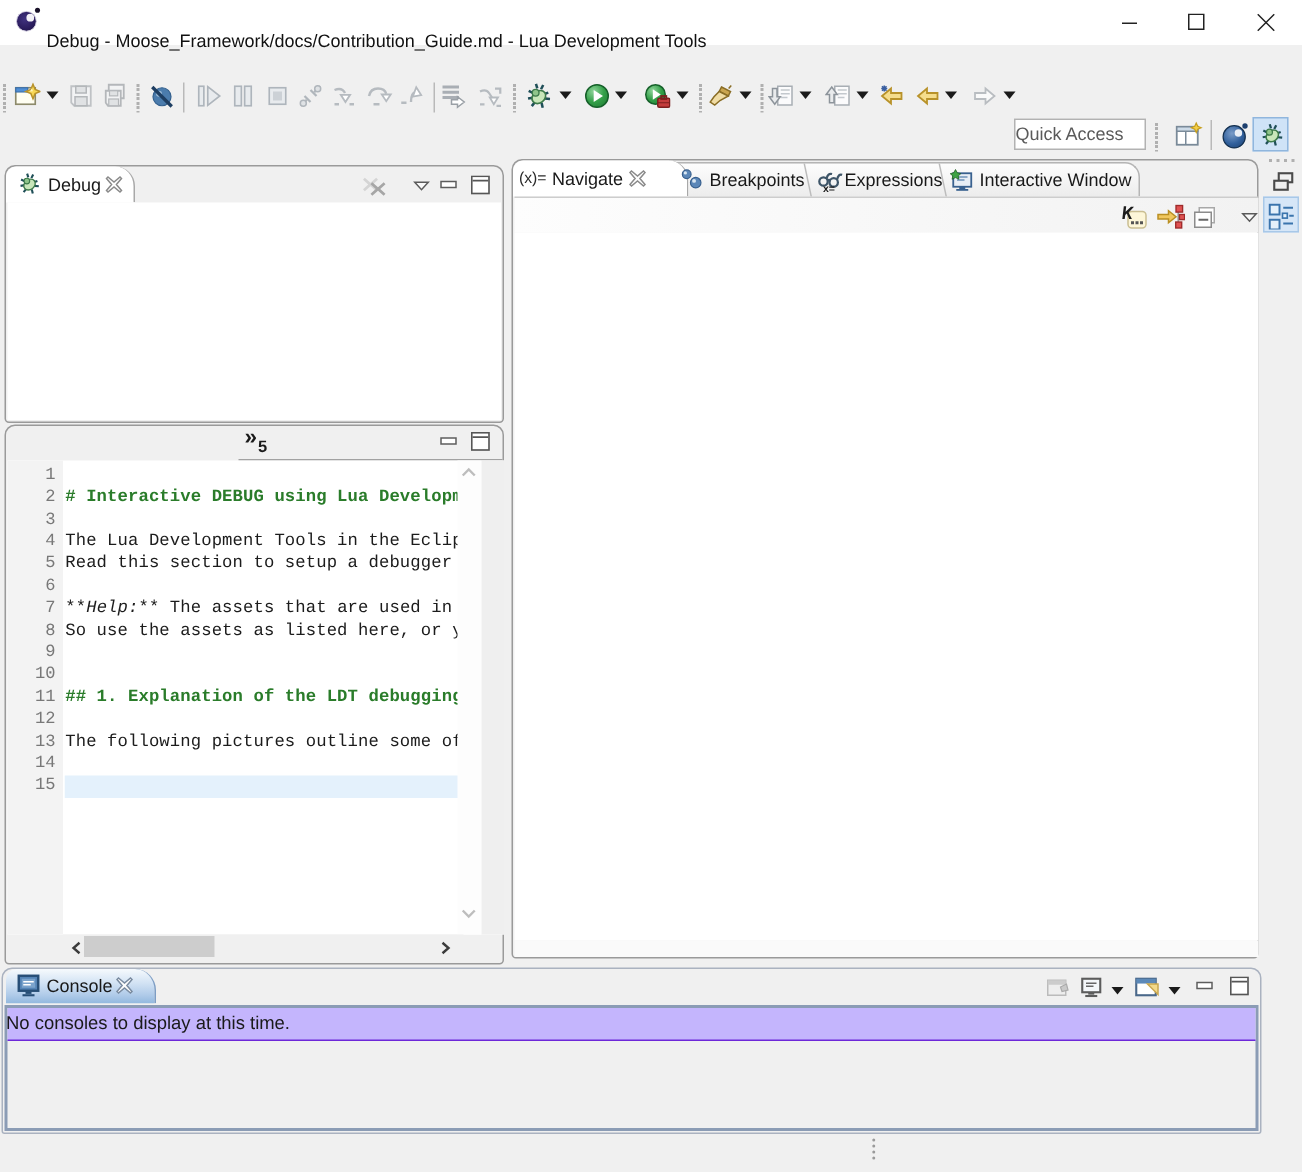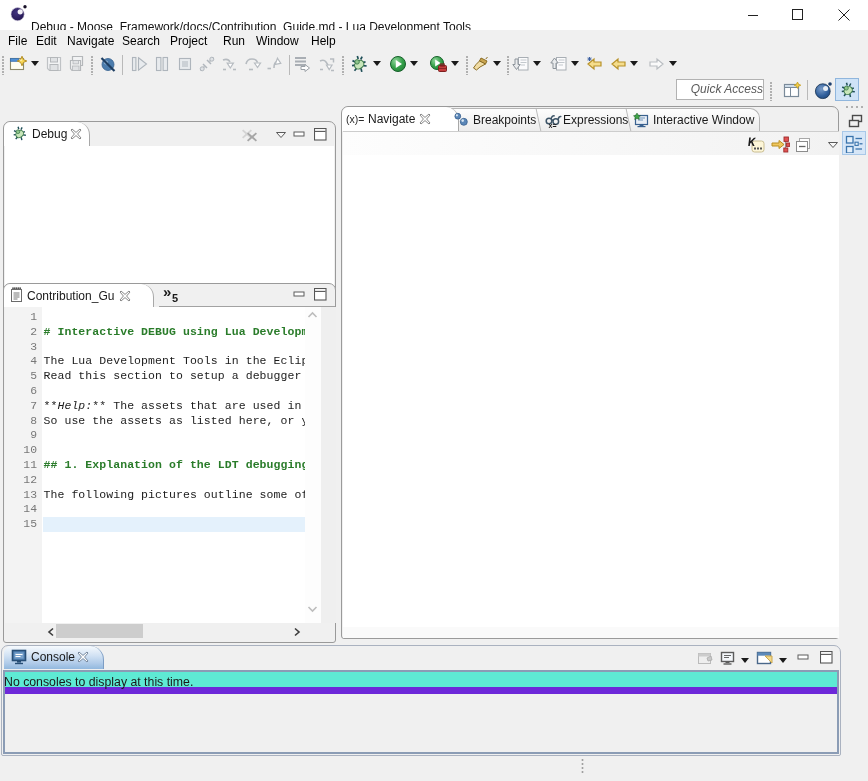--- a/index.html
+++ b/index.html
@@ -14,21 +14,21 @@
 .menuitem { position:absolute; top:4px; font-size:12px; color:#000; white-space:nowrap; }
 
 #toolbar { left:0; top:52px; width:868px; height:26px; background:#f0f0f0; }
 .tbico { position:absolute; top:3px; width:18px; height:18px; }
 .tbdrop { position:absolute; top:9px; width:0; height:0; border-left:4.5px solid transparent; border-right:4.5px solid transparent; border-top:5px solid #1a1a1a; }
 .tbsep-dot { position:absolute; top:3px; width:2px; height:20px;
   background-image:repeating-linear-gradient(#f0f0f0 0 1px, #b0b0b0 1px 3px); }
 .tbsep-line { position:absolute; top:3px; width:1px; height:20px; background:#b9b9b9; }
 
 #persprow { left:0; top:78px; width:868px; height:26px; background:#f0f0f0; }
-#qa { left:676px; top:79px; width:88px; height:21px; background:#fff; border:1px solid #b2b2b2; font-size:12px; color:#5a5a5a; text-align:right; line-height:19px;font-style:italic; }
+#qa { left:676px; top:79px; width:88px; height:21px; background:#fff; border:1px solid #b2b2b2; font-size:12px; color:#5a5a5a; text-align:left; line-height:19px; }
 
 .panel { position:absolute; border:1px solid #9a9a9a; border-radius:7px 7px 3px 3px; background:#f0f0f0; }
 .ptab { position:absolute; background:#fff; border:1px solid #a8a8a8; border-bottom:none; }
 .ptab .tabtxt { position:absolute; font-size:12px; color:#191919; white-space:nowrap; }
 .itabtxt { position:absolute; font-size:12px; color:#191919; white-space:nowrap; }
 
 #gutter { font-family:"Liberation Mono", monospace; font-size:11.4px; line-height:14.79px; color:#787878; text-align:right; }
 #edtext { font-family:"Liberation Mono", monospace; font-size:11.5px; letter-spacing:0.07px; line-height:14.79px; color:#1c1c1c; white-space:pre; }
 .green { color:#2a7c2a; font-weight:bold; }
 </style>
@@ -53,30 +53,20 @@
   <svg class="abs" style="left:748px;top:10px" width="10" height="11">
       <line x1="0" y1="5.5" x2="10" y2="5.5" stroke="#222" stroke-width="1"></line>
     </svg>
   <svg class="abs" style="left:792px;top:9px" width="12" height="12">
       <rect x="0.5" y="0.5" width="10" height="10" fill="none" stroke="#222" stroke-width="1"></rect>
     </svg>
   <svg class="abs" style="left:838px;top:9px" width="12" height="12">
       <path d="M0.5 0.5 L11.5 11.5 M11.5 0.5 L0.5 11.5" stroke="#222" stroke-width="1"></path>
     </svg>
 
-  <div class="abs" id="menubar">
-    <span class="menuitem" style="left:8px">File</span>
-    <span class="menuitem" style="left:36px">Edit</span>
-    <span class="menuitem" style="left:67px">Navigate</span>
-    <span class="menuitem" style="left:122px">Search</span>
-    <span class="menuitem" style="left:170px">Project</span>
-    <span class="menuitem" style="left:223px">Run</span>
-    <span class="menuitem" style="left:256px">Window</span>
-    <span class="menuitem" style="left:311px">Help</span>
-  </div>
 
   <div class="abs" id="toolbar">
     <div class="tbsep-dot" style="left:2px"></div>
 
     <svg class="tbico" style="left:9px" viewBox="0 0 18 18">
         <rect x="1.5" y="3.5" width="13" height="11" fill="#fffef2" stroke="#8d8a6a" stroke-width="1.1"></rect>
         <rect x="1.5" y="3.5" width="8" height="2.8" fill="#4f8fd6" stroke="#3c70ab" stroke-width="0.8"></rect>
         <path d="M13 1.2 L14.4 4.6 L17.8 6 L14.4 7.4 L13 10.8 L11.6 7.4 L8.2 6 L11.6 4.6 Z" fill="#f8d857" stroke="#b8922a" stroke-width="1"></path>
         <path d="M12.2 3.8 L13 5.8 L11 6 Z" fill="#fdf3c0"></path>
       </svg>
@@ -254,21 +244,21 @@
       <circle cx="8.8" cy="10.2" r="7.4" fill="url(#lg2)" stroke="#14304f" stroke-width="0.8"></circle>
       <circle cx="11.6" cy="7.6" r="2.5" fill="#e9eef5"></circle>
       <circle cx="16" cy="3" r="1.8" fill="#1c3f6e"></circle>
     </svg>
   <div class="abs" style="left:835px;top:78px;width:24px;height:23px;background:#cfe3f7;border:1px solid #90b6dd;">
     <svg style="position:absolute;left:4px;top:3px" width="16" height="16" viewBox="0 0 16 16">
         <use href="#bugico"></use>
       </svg>
   </div>
 
-  <div class="panel" id="p-debug" style="left:3px;top:121px;width:333px;height:172px;">
+  <div class="panel" id="p-debug" style="left:3px;top:110px;width:333px;height:172px;">
     <div class="ptab" style="left:0px;top:0px;width:86px;height:24px;border-radius:7px 13px 0 0;border-left:none;border-top:none;">
       <svg style="position:absolute;left:8px;top:4px" width="15" height="15" viewBox="0 0 16 16">
           <g id="bugico">
             <g stroke="#1f4f58" stroke-width="1.5" fill="none">
               <line x1="6.5" y1="0.8" x2="7.3" y2="3.5"></line>
               <line x1="10.8" y1="1.5" x2="9.5" y2="4"></line>
               <line x1="2.2" y1="5" x2="5.2" y2="6.5"></line>
               <line x1="13.8" y1="6" x2="11" y2="7"></line>
               <line x1="1.8" y1="9.5" x2="4.8" y2="9"></line>
               <line x1="14.8" y1="9.8" x2="11.8" y2="9.5"></line>
@@ -296,42 +286,20 @@
     <svg class="abs" style="left:289px;top:6px" width="13" height="13">
         <rect x="1" y="4" width="10" height="4" fill="#fff" stroke="#5d5d5d" stroke-width="1"></rect>
       </svg>
     <svg class="abs" style="left:310px;top:6px" width="13" height="13">
         <rect x="0.5" y="0.5" width="11.5" height="11.5" fill="#fff" stroke="#565656" stroke-width="1.1"></rect>
         <line x1="1" y1="3.4" x2="11.5" y2="3.4" stroke="#565656" stroke-width="1.1"></line>
       </svg>
   </div>
 
   <div class="panel" id="p-edit" style="left:3px;top:283px;width:333px;height:360px;">
-    <div class="ptab" style="left:0px;top:0px;width:150px;height:23px;border-radius:7px 13px 0 0;border-left:none;border-top:none;">
-      <svg style="position:absolute;left:6px;top:2px" width="13" height="17" viewBox="0 0 13 17">
-          <rect x="1.5" y="3.5" width="10" height="12" fill="#fff" stroke="#6b6b6b" stroke-width="1"></rect>
-          <g stroke="#777" stroke-width="1">
-            <line x1="3.5" y1="7" x2="9.5" y2="7"></line>
-            <line x1="3.5" y1="9" x2="9.5" y2="9"></line>
-            <line x1="3.5" y1="11" x2="9.5" y2="11"></line>
-            <line x1="3.5" y1="13" x2="7.5" y2="13"></line>
-          </g>
-          <g fill="#555">
-            <circle cx="3" cy="2.2" r="0.9"></circle>
-            <circle cx="4.8" cy="2.2" r="0.9"></circle>
-            <circle cx="6.6" cy="2.2" r="0.9"></circle>
-            <circle cx="8.4" cy="2.2" r="0.9"></circle>
-            <circle cx="10.2" cy="2.2" r="0.9"></circle>
-          </g>
-        </svg>
-      <span class="tabtxt" style="left:23px;top:5px">Contribution_Gu</span>
-      <svg style="position:absolute;left:115px;top:6px" width="12" height="12" viewBox="0 0 12 12">
-          <path d="M2 1 L6 4.4 L10 1 L11 2 L7.6 6 L11 10 L10 11 L6 7.6 L2 11 L1 10 L4.4 6 L1 2 Z" fill="#fdfdfd" stroke="#8a8a8a" stroke-width="1"></path>
-        </svg>
-    </div>
     <div class="abs" style="left:159px;top:2px;width:24px;height:20px;color:#1a1a1a;">
       <span style="position:absolute;left:0;top:-3px;font-size:15px;font-weight:bold;">»</span>
       <span style="position:absolute;left:9px;top:6px;font-size:11px;font-weight:bold;">5</span>
     </div>
     <svg class="abs" style="left:289px;top:4px" width="13" height="13">
         <rect x="1" y="4" width="10" height="4" fill="#fff" stroke="#5d5d5d" stroke-width="1"></rect>
       </svg>
     <svg class="abs" style="left:310px;top:4px" width="13" height="13">
         <rect x="0.5" y="0.5" width="11.5" height="11.5" fill="#fff" stroke="#565656" stroke-width="1.1"></rect>
         <line x1="1" y1="3.4" x2="11.5" y2="3.4" stroke="#565656" stroke-width="1.1"></line>
@@ -496,21 +464,21 @@
     <div class="tbdrop" style="left:777px;top:12px;"></div>
     <svg class="abs" style="left:795px;top:5px" width="13" height="13">
         <rect x="1" y="4" width="10" height="4" fill="#fff" stroke="#5d5d5d" stroke-width="1"></rect>
       </svg>
     <svg class="abs" style="left:818px;top:5px" width="13" height="13">
         <rect x="0.5" y="0.5" width="11.5" height="11.5" fill="#fff" stroke="#565656" stroke-width="1.1"></rect>
         <line x1="1" y1="3.4" x2="11.5" y2="3.4" stroke="#565656" stroke-width="1.1"></line>
       </svg>
 
     <div class="abs" style="left:1px;top:24px;width:836px;height:84px;border:2px solid #8b9cb5;background:#f0f0f0;">
-      <div class="abs" style="left:0;top:0;width:832px;height:22px;background:#5eead4;border-bottom:7px solid #6d28d9;">
+      <div class="abs" style="left:0;top:0;width:832px;height:22px;background:#c4b5fd;border-bottom:1px solid #6d28d9;">
         <span style="position:absolute;left:-1px;top:3px;font-size:12.3px;color:#1a1a1a;">No consoles to display at this time.</span>
       </div>
     </div>
   </div>
 
   <svg class="abs" style="left:580px;top:758px" width="5" height="16">
       <g fill="#9a9a9a">
         <circle cx="2.5" cy="2" r="1"></circle>
         <circle cx="2.5" cy="6" r="1"></circle>
         <circle cx="2.5" cy="10" r="1"></circle>

